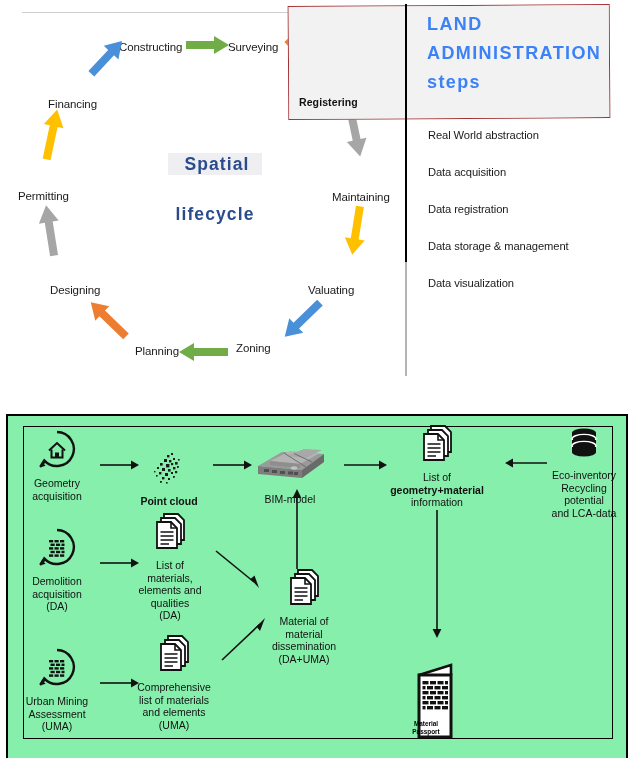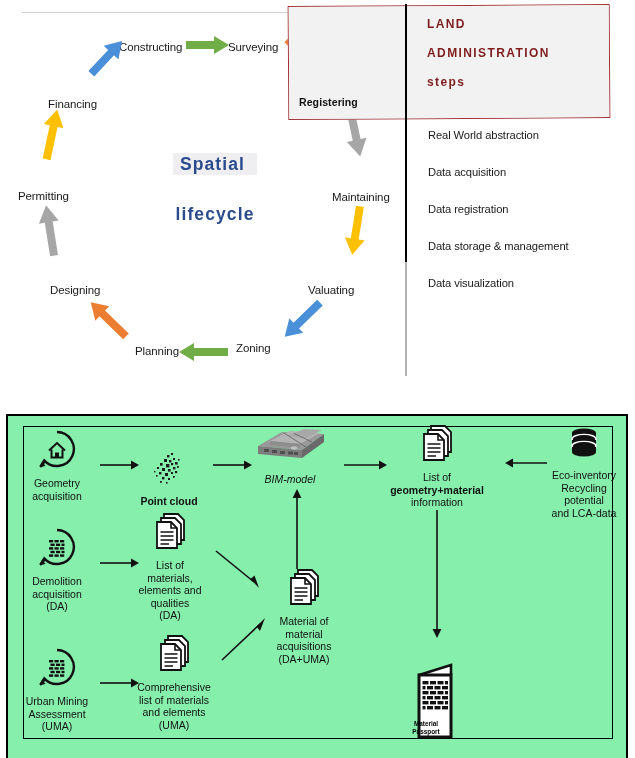--- a/index.html
+++ b/index.html
@@ -45,44 +45,44 @@
     width: 190px;
     text-align: center;
     color: #2a4b8d;
     font-weight: bold;
     font-size: 17.5px;
     letter-spacing: 1.1px;
     line-height: 25px;
   }
   #cycle-title .hl {
     background: #efeff1;
-    padding: 1px 12px 1px 7px;
+    padding: 1px 12px 1px 16px;
   }
 
   
   #la-box {
     position: absolute;
     left: 288px; top: 5px;
     width: 322px; height: 114px;
     border: 1.6px solid #a33236;
     background: #f2f2f2;
     box-sizing: border-box;
     transform: rotate(-0.35deg);
   }
   #la-inner-fill{
     position:absolute; left:0; top:0; right:0; bottom:0;
     background:#f2f2f2;
   }
   #la-title {
     position: absolute;
     left: 427px; top: 10px;
     width: 190px;
-    color: #7f1d1d;
+    color: #3b82f6;
     font-weight: bold;
-    font-size: 12px;
+    font-size: 18px;
     letter-spacing: 1.4px;
     line-height: 29px;
   }
   #registering-label {
     position: absolute;
     left: 299px; top: 96px;
     font-size: 10.5px;
     font-weight: bold;
     color: #111;
     letter-spacing: 0.1px;
@@ -329,21 +329,21 @@
     <span class="cap">Point cloud</span>
   </div>
 
   <div class="flow-arrow" style="left:205px; top:44px;">
     <svg width="40" height="10" viewBox="0 0 40 10">
       <line x1="0" y1="5" x2="31" y2="5" stroke="#111" stroke-width="1.6"></line>
       <path d="M31,0.6 L39,5 L31,9.4 Z" fill="#111"></path>
     </svg>
   </div>
 
-  <div class="node" style="left:232px; top:8px; width:100px;font-style:italic;">
+  <div class="node" style="left:232px; top:28px; width:100px;">
     <span class="icon-wrap" style="height:46px;">
       <svg width="84" height="46" viewBox="0 0 84 46">
         <polygon points="10,22 34,8 76,10 54,26" fill="#9a9a9a"></polygon>
         <polygon points="10,22 54,26 54,34 10,30" fill="#7d7d7d"></polygon>
         <polygon points="54,26 76,10 76,18 54,34" fill="#6a6a6a"></polygon>
         <polygon points="22,17 42,7 72,9 52,20" fill="#b4b4b4"></polygon>
         <polygon points="22,17 52,20 52,24 22,21" fill="#8e8e8e"></polygon>
         <polygon points="38,12 56,5 74,6 58,14" fill="#a8a8a8"></polygon>
         <g fill="#4f4f4f">
           <rect x="16" y="25" width="5" height="3"></rect>
@@ -475,21 +475,21 @@
         <path d="M5,10 L19,10 L25,16 L25,36 L5,36 Z" fill="#fff" stroke="#111" stroke-width="1.8"></path>
         <path d="M19,10 L19,16 L25,16" fill="none" stroke="#111" stroke-width="1.6"></path>
         <g stroke="#111" stroke-width="1.5">
           <line x1="8.5" y1="20" x2="21.5" y2="20"></line>
             <line x1="8.5" y1="24" x2="21.5" y2="24"></line>
           <line x1="8.5" y1="28" x2="21.5" y2="28"></line>
             <line x1="8.5" y1="32" x2="17" y2="32"></line>
         </g>
       </svg>
     </span>
-    <span class="cap"><span>Material of</span><br><span>material</span><br><span>acquisitions</span><br><span>(DA+UMA)</span></span>
+    <span class="cap"><span>Material of</span><br><span>material</span><br><span>dissemination</span><br><span>(DA+UMA)</span></span>
   </div>
 
   <div class="flow-arrow" style="left:283px; top:72px;">
     <svg width="12" height="82" viewBox="0 0 12 82">
       <line x1="6" y1="81" x2="6" y2="10" stroke="#111" stroke-width="1.6"></line>
       <path d="M1.6,10 L6,1 L10.4,10 Z" fill="#111"></path>
     </svg>
   </div>
 
   <div class="flow-arrow" style="left:423px; top:94px;">

